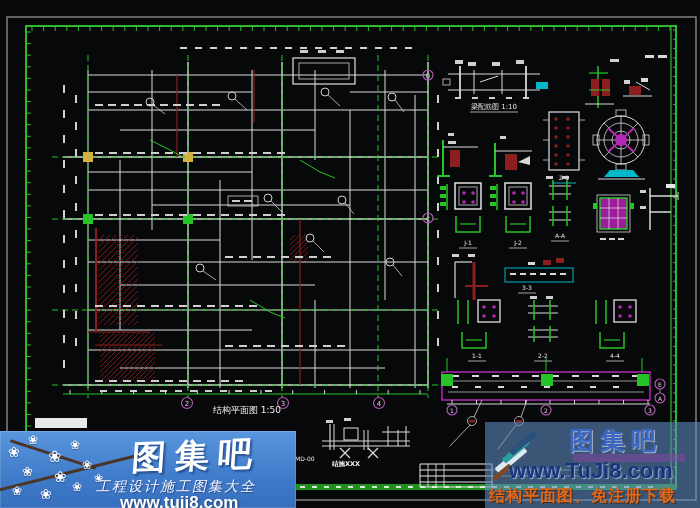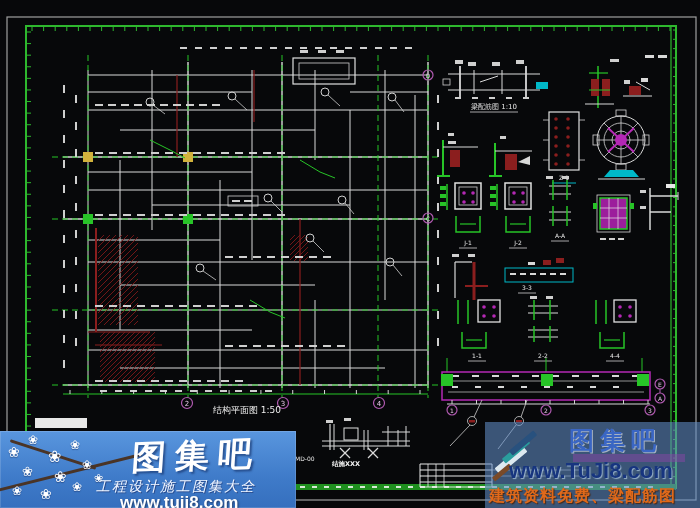--- a/index.html
+++ b/index.html
@@ -921,15 +921,15 @@
   <div class="wm-right">
     <div class="logo">
       <div class="logo-bar" style="left:6px;top:30px;width:36px;height:8px;background:#dde9f0;transform:rotate(-40deg);"></div>
       <div class="logo-bar" style="left:13px;top:22px;width:32px;height:6px;background:#2a9d9d;transform:rotate(-40deg);"></div>
       <div class="logo-bar" style="left:20px;top:14px;width:32px;height:6px;background:#28517e;transform:rotate(-40deg);"></div>
       <div class="logo-bar" style="left:4px;top:44px;width:22px;height:5px;background:#7a4a28;transform:rotate(-40deg);"></div>
     </div>
     <div class="wm-right-title">图集吧</div>
     <div class="wm-right-strip"></div>
     <div class="wm-right-url">www.TuJi8.com</div>
-    <div class="wm-right-slogan">建筑资料免费、梁配筋图</div>
+    <div class="wm-right-slogan">结构平面图、免注册下载</div>
   </div>
 </div>
 
 </body></html>

